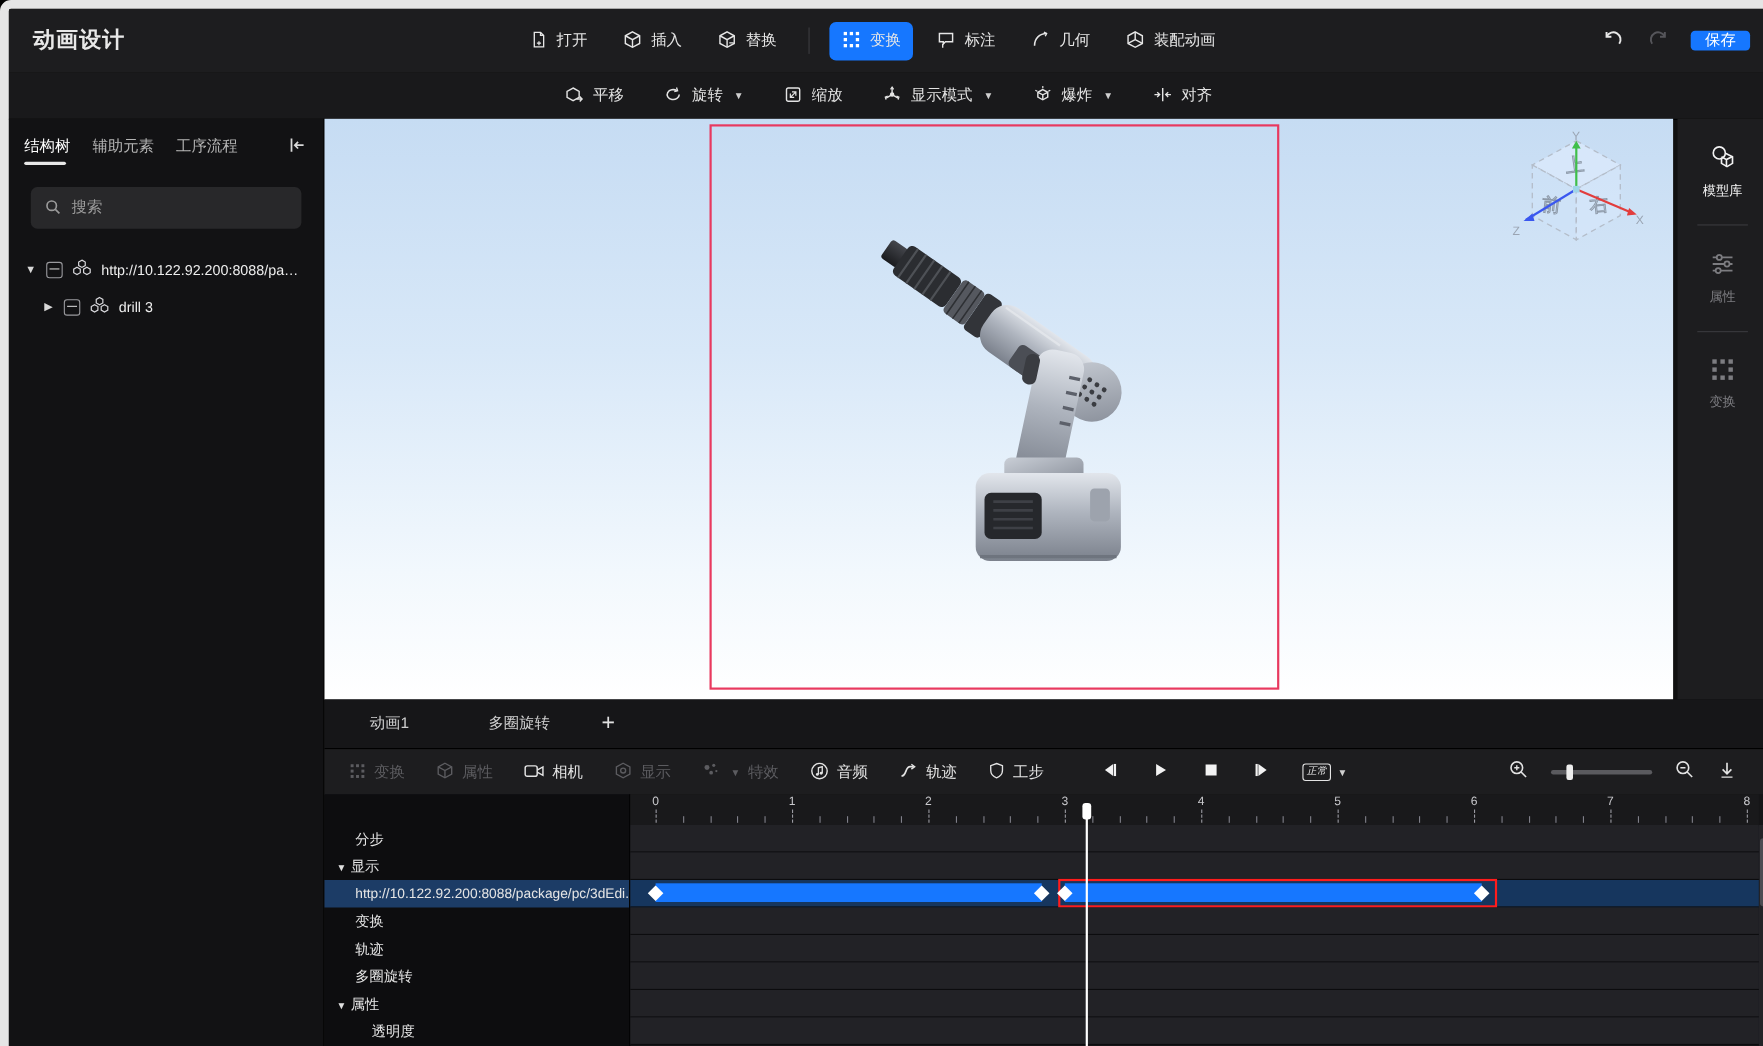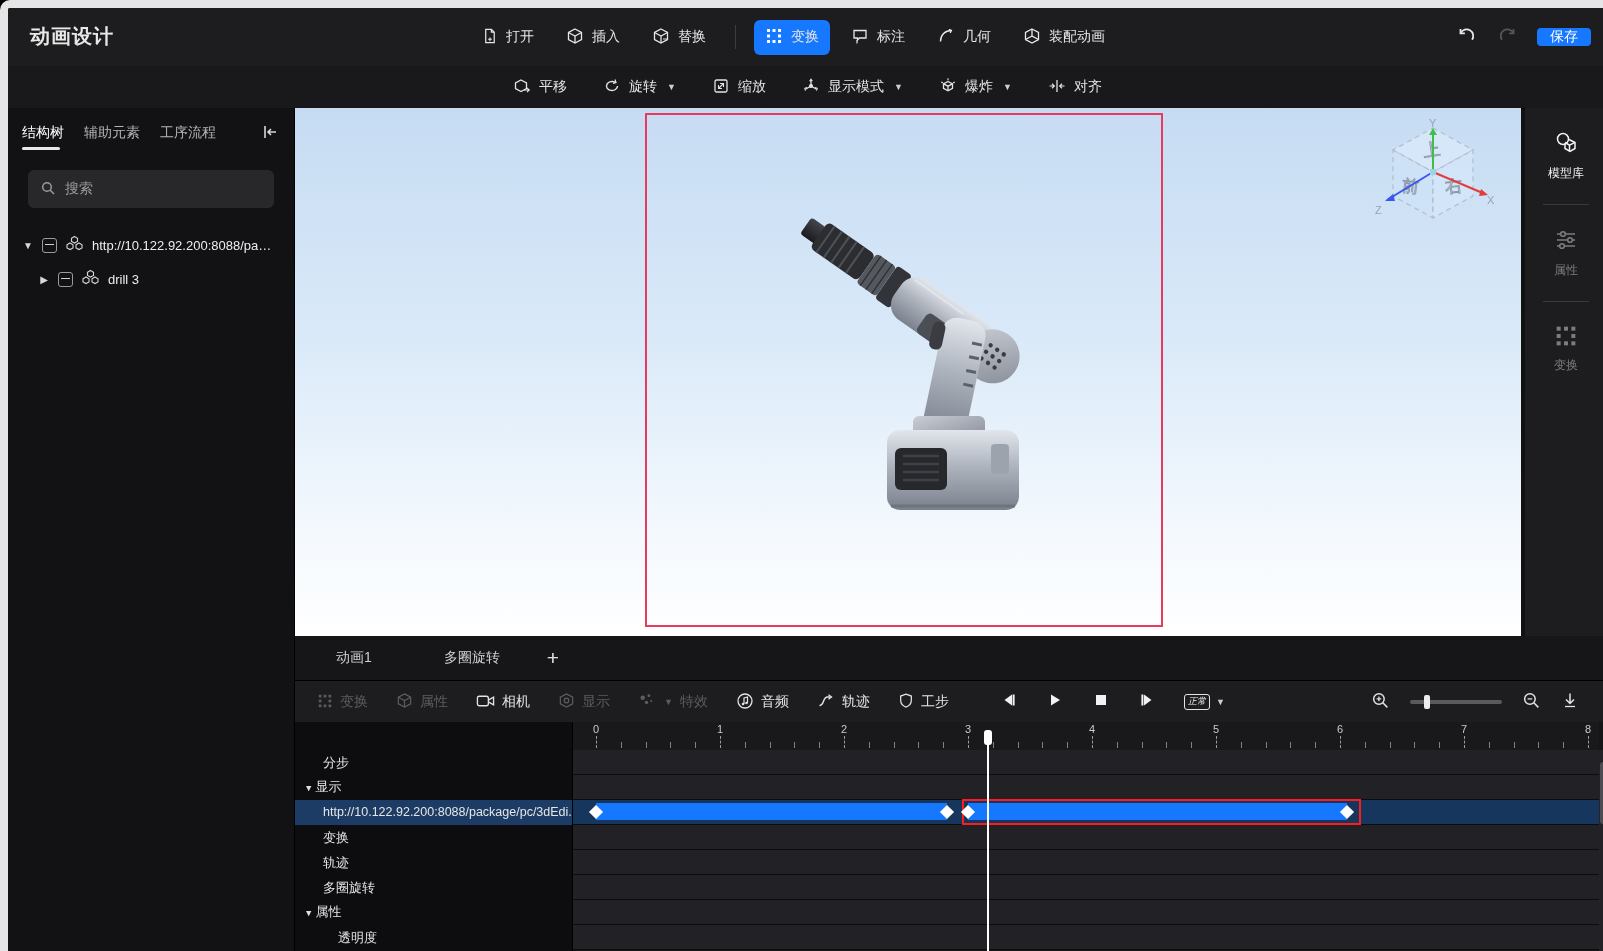--- a/index.html
+++ b/index.html
@@ -66,21 +66,21 @@
   .tl-media{position:absolute;left:705px;top:0;height:42px;display:flex;align-items:center;gap:28px;font-style:italic;}
   .speed-badge{display:flex;align-items:center;gap:4px;}
   .speed-chip{border:1.4px solid #e4e4e4;border-radius:3px;font-size:9px;color:#f0f0f0;padding:1px 3px;line-height:1.25;}
   .tl-zoom{position:absolute;right:28px;top:0;height:42px;display:flex;align-items:center;gap:20px;}
   .slider{position:relative;width:92px;height:4px;background:#5a5a5e;border-radius:2px;}
   .slider .knob{position:absolute;left:14px;top:-5px;width:6px;height:14px;background:#ededed;border-radius:2px;}
 
   .tl-body{position:absolute;top:86px;left:0;right:0;bottom:0;}
   .tl-labels{position:absolute;left:0;top:0;width:277px;bottom:0;background:#0d0d0f;}
   .lbl{position:absolute;left:0;right:0;height:25px;line-height:25px;font-size:13px;color:#e5e5e5;padding-left:28px;box-sizing:border-box;white-space:nowrap;overflow:hidden;}
-  .lbl.group{padding-left:11px;font-family:Liberation Mono, monospace;}
+  .lbl.group{padding-left:11px;}
   .lbl.child2{padding-left:43px;}
   .lbl .g-caret{font-size:9px;margin-right:4px;color:#e0e0e0;}
   .lbl.selected{background:#1c3c66;font-size:12.5px;}
   .tl-tracks{position:absolute;left:277px;right:0;top:0;bottom:0;background:#151517;border-left:1px solid #000;}
   .ruler{position:absolute;left:0;right:8px;top:0;height:28px;background:#19191b;border-bottom:1px solid #060606;overflow:hidden;}
   .tick{position:absolute;bottom:2px;width:1px;height:6px;background:#80808a;}
   .tick.major{width:0;height:12px;background:none;border-left:1px dashed #9a9aa2;}
   .tick-num{position:absolute;top:1px;transform:translateX(-50%);font-size:11px;color:#c9c9cd;}
   .track-row{position:absolute;left:0;right:8px;height:24px;background:#222226;border-bottom:1px solid #0c0c0e;}
   .track-row.selected{background:#16365e;}

